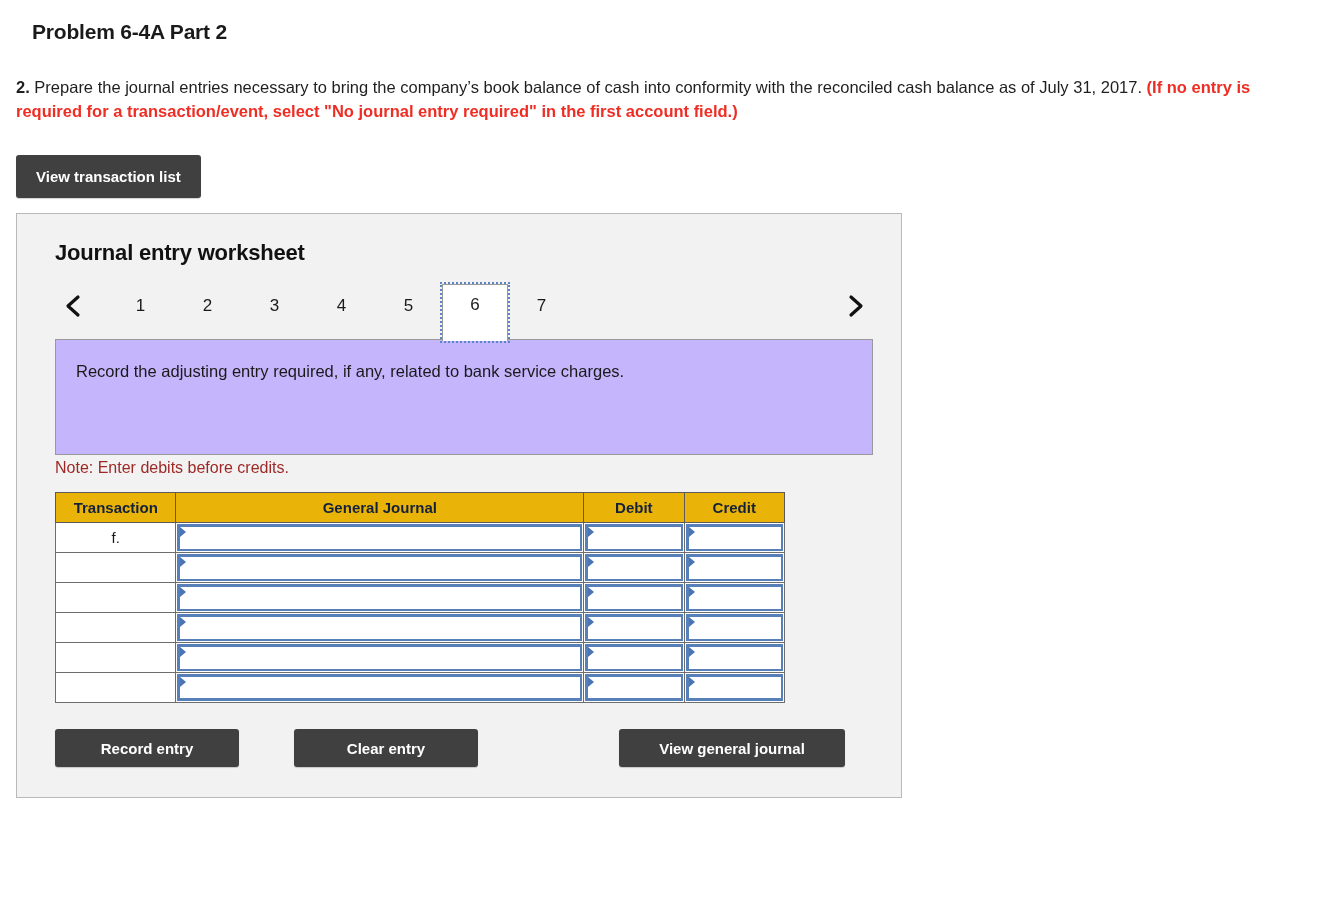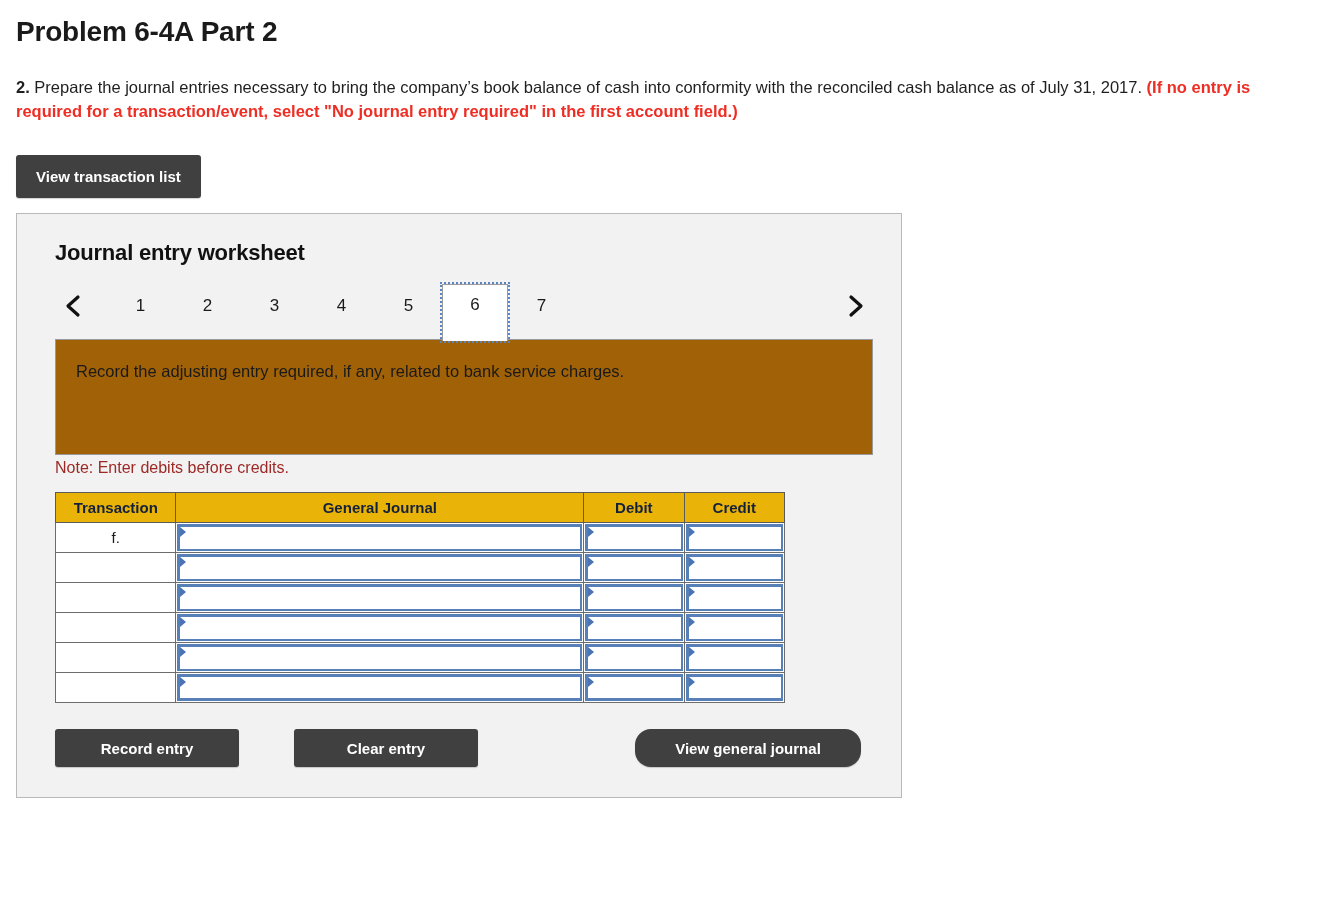--- a/index.html
+++ b/index.html
@@ -19,25 +19,25 @@
   .page {
     position: relative;
     width: 1322px;
     height: 900px;
     box-sizing: border-box;
     padding: 18px 16px 0 16px;
   }
 
   
   .problem-title {
-    font-size: 28px;
+    font-size: 21px;
     font-weight: bold;
     letter-spacing: -0.2px;
     color: #1a1a1a;
-    margin: 0 0 0 0;
+    margin: 0 0 0 16px;
     line-height: 28px;
   }
 
   .instructions {
     margin-top: 29px;
     font-size: 16.5px;
     line-height: 24px;
     color: #1f1f1f;
     max-width: 1268px;
   }
@@ -139,21 +139,21 @@
     padding-top: 10px;
     position: relative;
     z-index: 3;
   }
 
   
   .desc-box {
     margin-top: -1px;
     position: relative;
     z-index: 1;
-    background: #a16207;
+    background: #c4b5fd;
     border: 1px solid #9a9a9a;
     height: 116px;
     box-sizing: border-box;
     padding: 20px 18px 0 20px;
     font-size: 16.5px;
     color: #1a1a1a;
     line-height: 22px;
   }
 
   .note {
@@ -244,25 +244,24 @@
   }
   .btn-clear {
     position: absolute;
     left: 239px;
     top: 0;
     width: 184px;
     height: 38px;
   }
   .btn-viewjournal {
     position: absolute;
-    left: 580px;
+    left: 564px;
     top: 0;
     width: 226px;
     height: 38px;
-    border-radius: 16px;
   }
 </style>
 </head>
 <body>
 
 <div class="page">
 
   <h1 class="problem-title">Problem 6-4A Part 2</h1>
 
   <div class="instructions">

